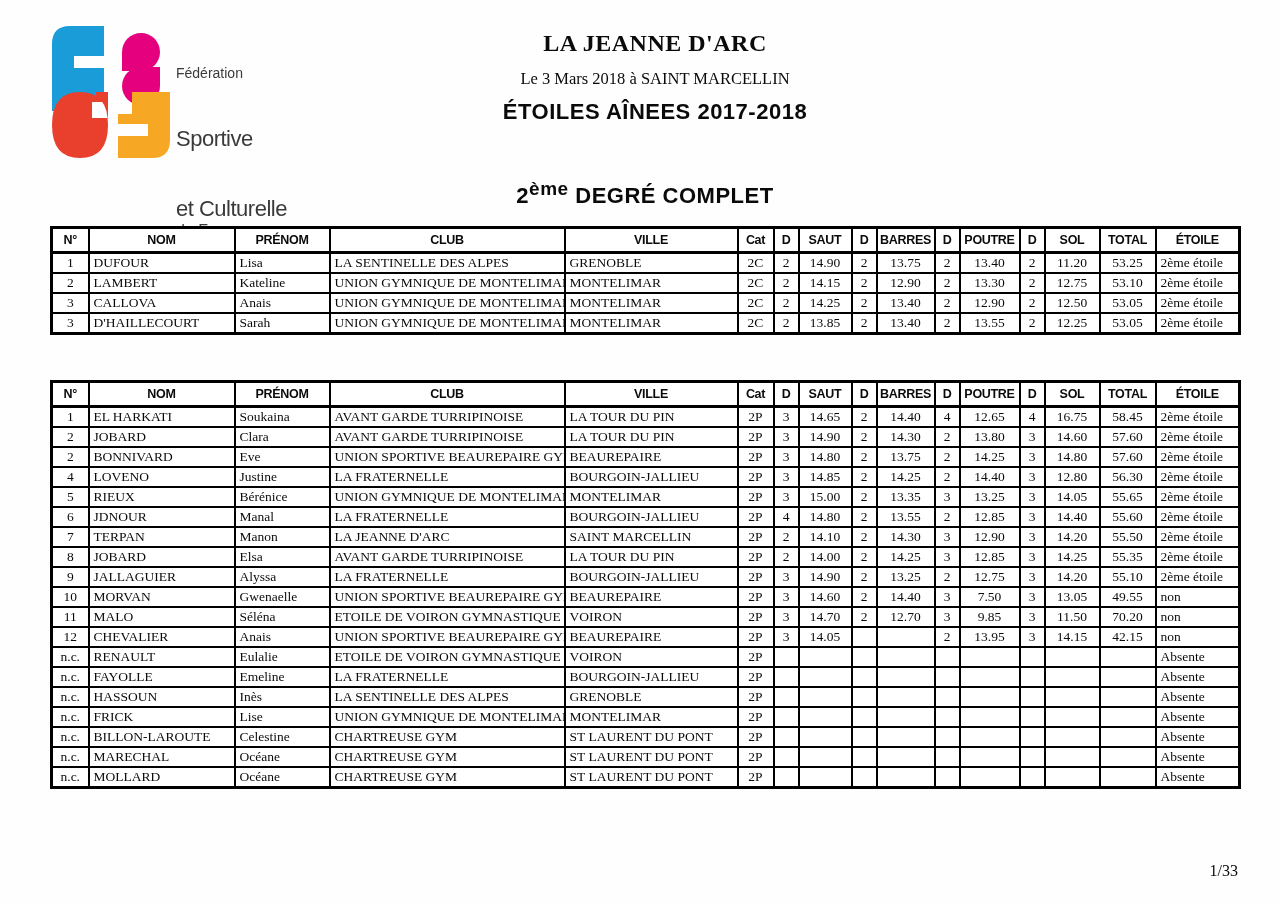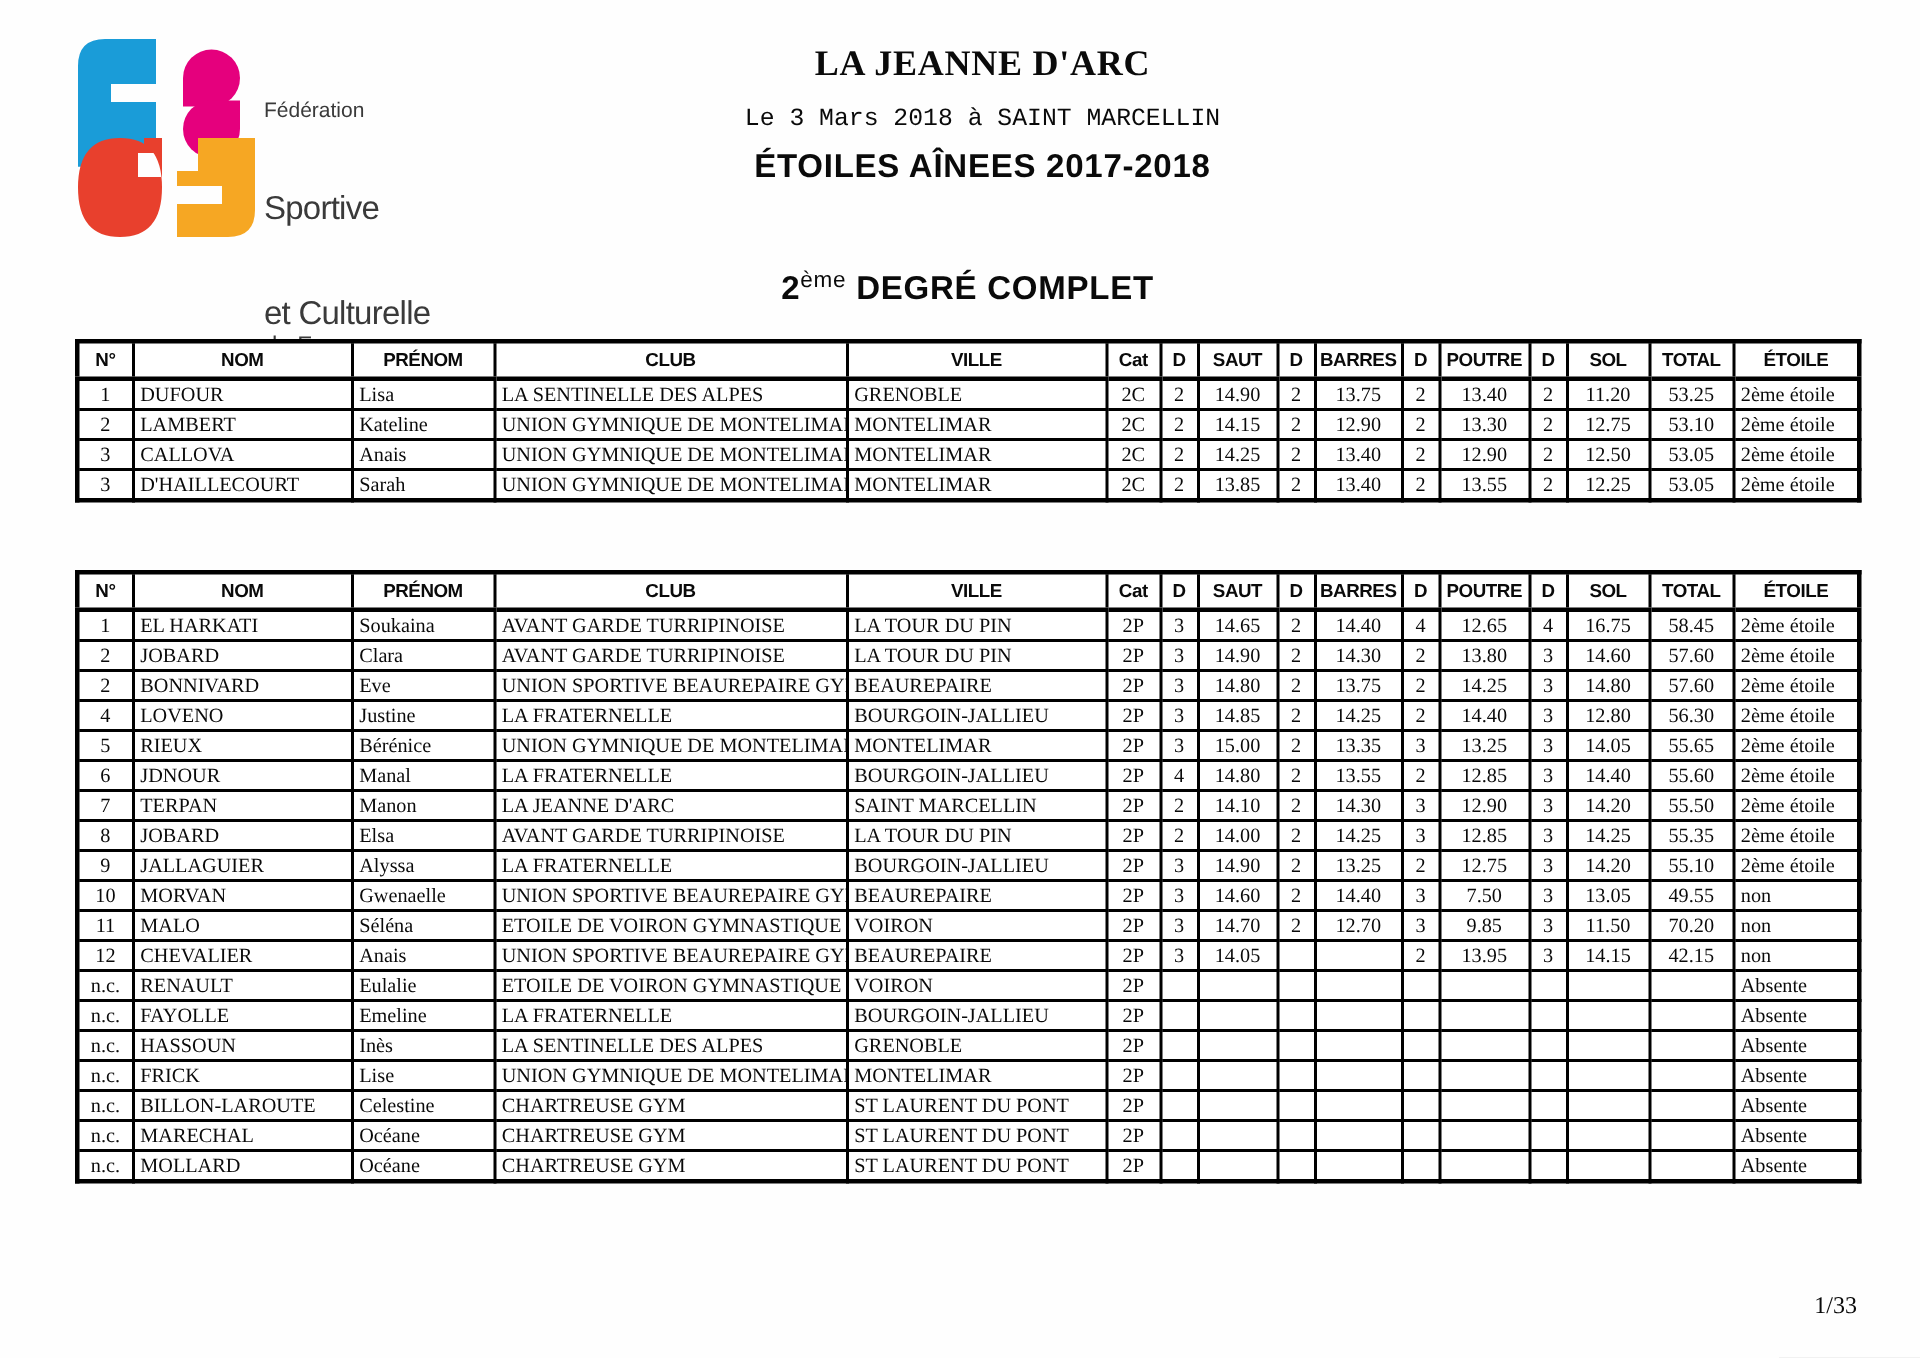--- a/index.html
+++ b/index.html
@@ -16,28 +16,28 @@
   .logo-text .l4{font-size:16px;margin-top:3px;}
   .logo-divider{margin-top:8px;border:none;border-top:2px solid #2e2e2e;width:238px;}
   .comite{margin-top:6px;font-family:"Liberation Sans",sans-serif;font-weight:bold;
           font-size:19px;color:#8e8e8e;letter-spacing:0.5px;}
   .dauphine{margin-top:2px;font-family:"Liberation Sans",sans-serif;font-weight:bold;
           font-size:14.5px;color:#1d4ed8;letter-spacing:0.5px;}
 
   
   .header-block{position:absolute;left:60px;top:30px;width:1190px;text-align:center;}
   .doc-title{font-family:"Liberation Serif",serif;font-weight:bold;font-size:24px;letter-spacing:0.5px;}
-  .doc-subtitle{font-family:Liberation Mono, monospace;font-size:16.5px;margin-top:12px;}
+  .doc-subtitle{font-family:Liberation Serif, serif;font-size:16.5px;margin-top:12px;}
   .doc-event{font-family:"Liberation Sans",sans-serif;font-weight:800;font-size:22px;
              letter-spacing:0.5px;margin-top:10px;}
 
   
   .section-heading{position:absolute;left:50px;width:1190px;text-align:center;
              font-family:"Liberation Sans",sans-serif;font-weight:800;font-size:22px;letter-spacing:0.5px;}
-  .section-heading sup{font-size:15px;font-weight:400;}
+  .section-heading sup{font-size:19px;font-weight:700;}
   #heading-complet{top:178px;}
   #heading-panache{top:334px;}
 
   
   table.results{position:absolute;left:50px;border-collapse:collapse;table-layout:fixed;
                 width:1190px;background:#fff;border:3px solid #000;}
   #table-complet{top:226px;}
   #table-panache{top:380px;}
   table.results th{border:2px solid #000;border-bottom:3px solid #000;
                    font-family:"Liberation Sans",sans-serif;font-weight:bold;font-size:12.5px;

